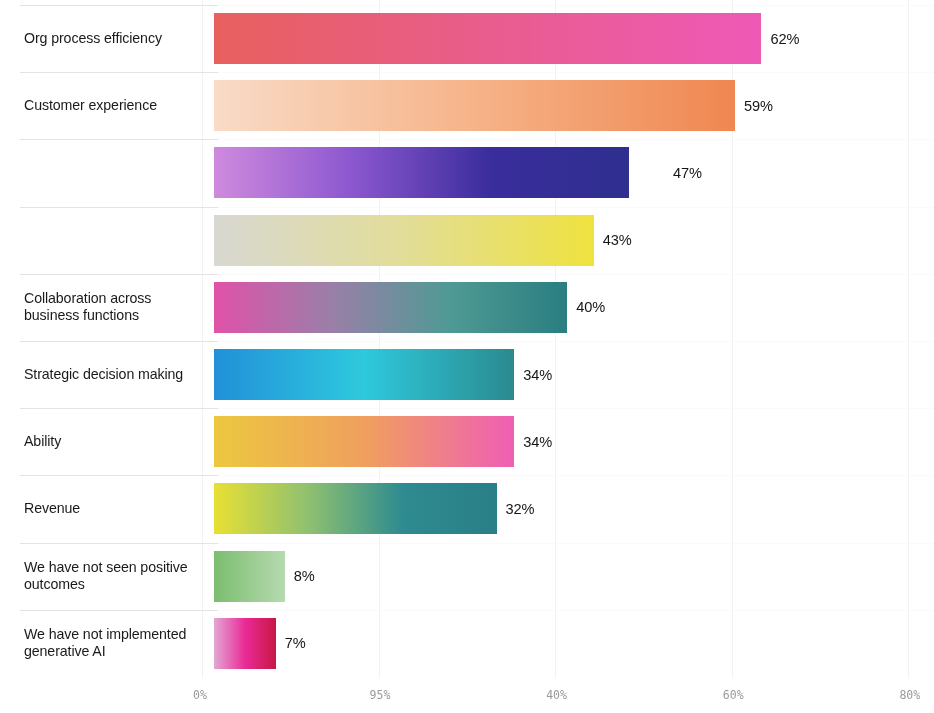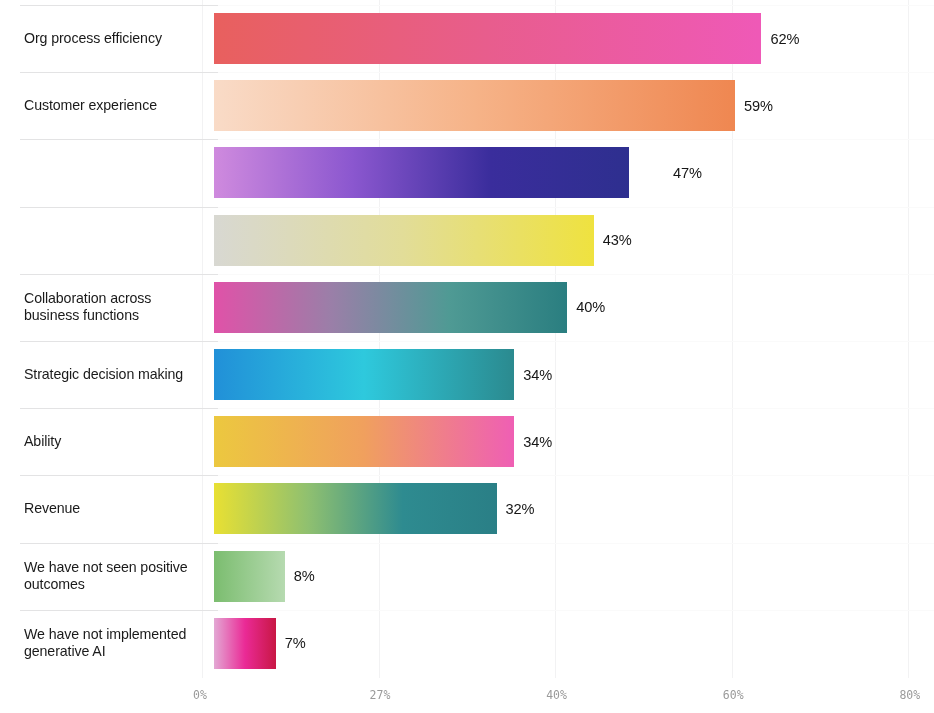--- a/index.html
+++ b/index.html
@@ -213,19 +213,19 @@
         <div class="row-label" style="color: rgb(26, 26, 26);">We have not implemented generative AI</div>
         <div class="bar-wrap">
           <div class="bar" style="width: 61.81px; background: linear-gradient(90deg, rgb(227, 168, 212), rgb(234, 42, 150), rgb(200, 23, 68));"></div>
           <div class="bar-value" style="color: rgb(22, 22, 22);">7%</div>
         </div>
       </div>
     </div>
 
   <div class="xaxis">
       <div class="xtick" style="left: 193px; color: rgb(154, 154, 154);">0%</div>
-      <div class="xtick" style="left: 369.6px; color: rgb(154, 154, 154);">27%</div>
+      <div class="xtick" style="left: 369.6px; color: rgb(154, 154, 154);">95%</div>
       <div class="xtick" style="left: 546.2px; color: rgb(154, 154, 154);">40%</div>
       <div class="xtick" style="left: 722.8px; color: rgb(154, 154, 154);">60%</div>
       <div class="xtick" style="left: 899.4px; color: rgb(154, 154, 154);">80%</div>
     </div>
 
 </div>
 
 </body></html>

